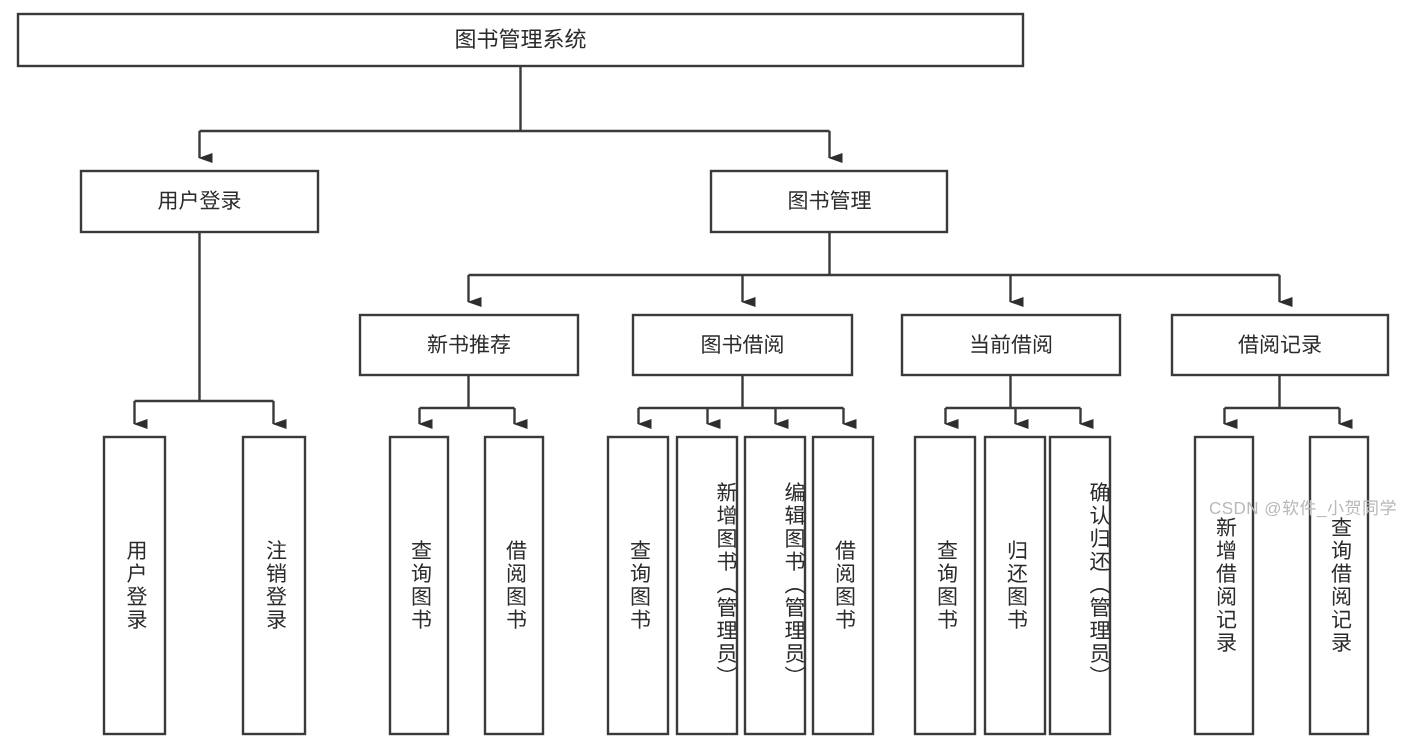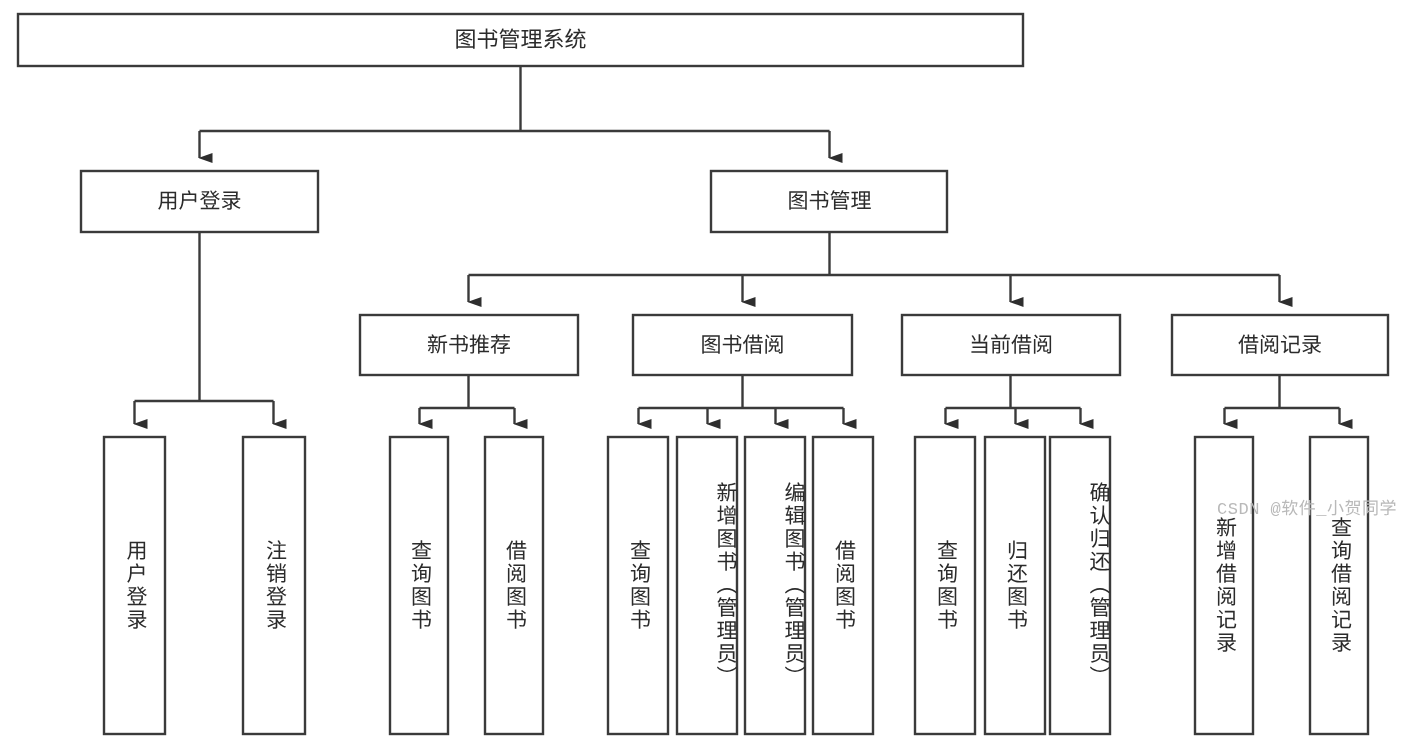--- a/index.html
+++ b/index.html
@@ -71,21 +71,21 @@
     line-height: 1.18;
     letter-spacing: 2px;
     color: #2b2b2b;
     white-space: nowrap;
     pointer-events: none;
   }
   #watermark {
     position: absolute;
     right: 8px;
     bottom: 6px;
-    font-family: Liberation Mono, monospace;
+    font-family: Liberation Sans, sans-serif;
     font-size: 17px;
     color: #b9b9b9;
     letter-spacing: 0.5px;
     user-select: none;
   }
 </style>
 </head>
 <body>
 
 <div id="diagram-root">

